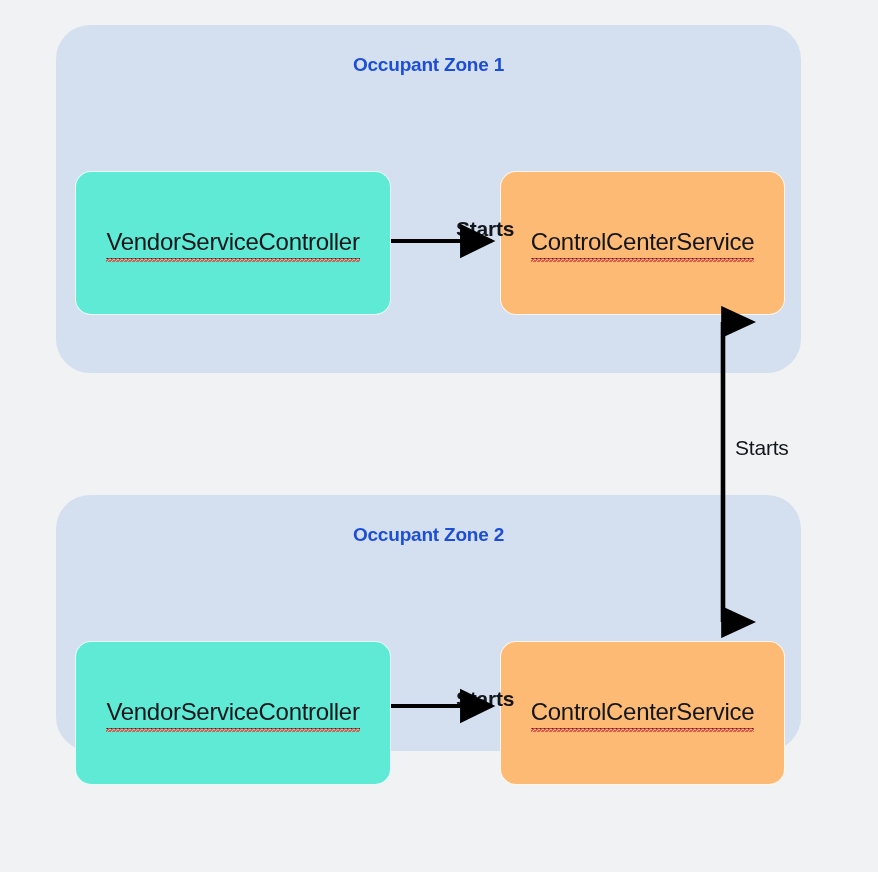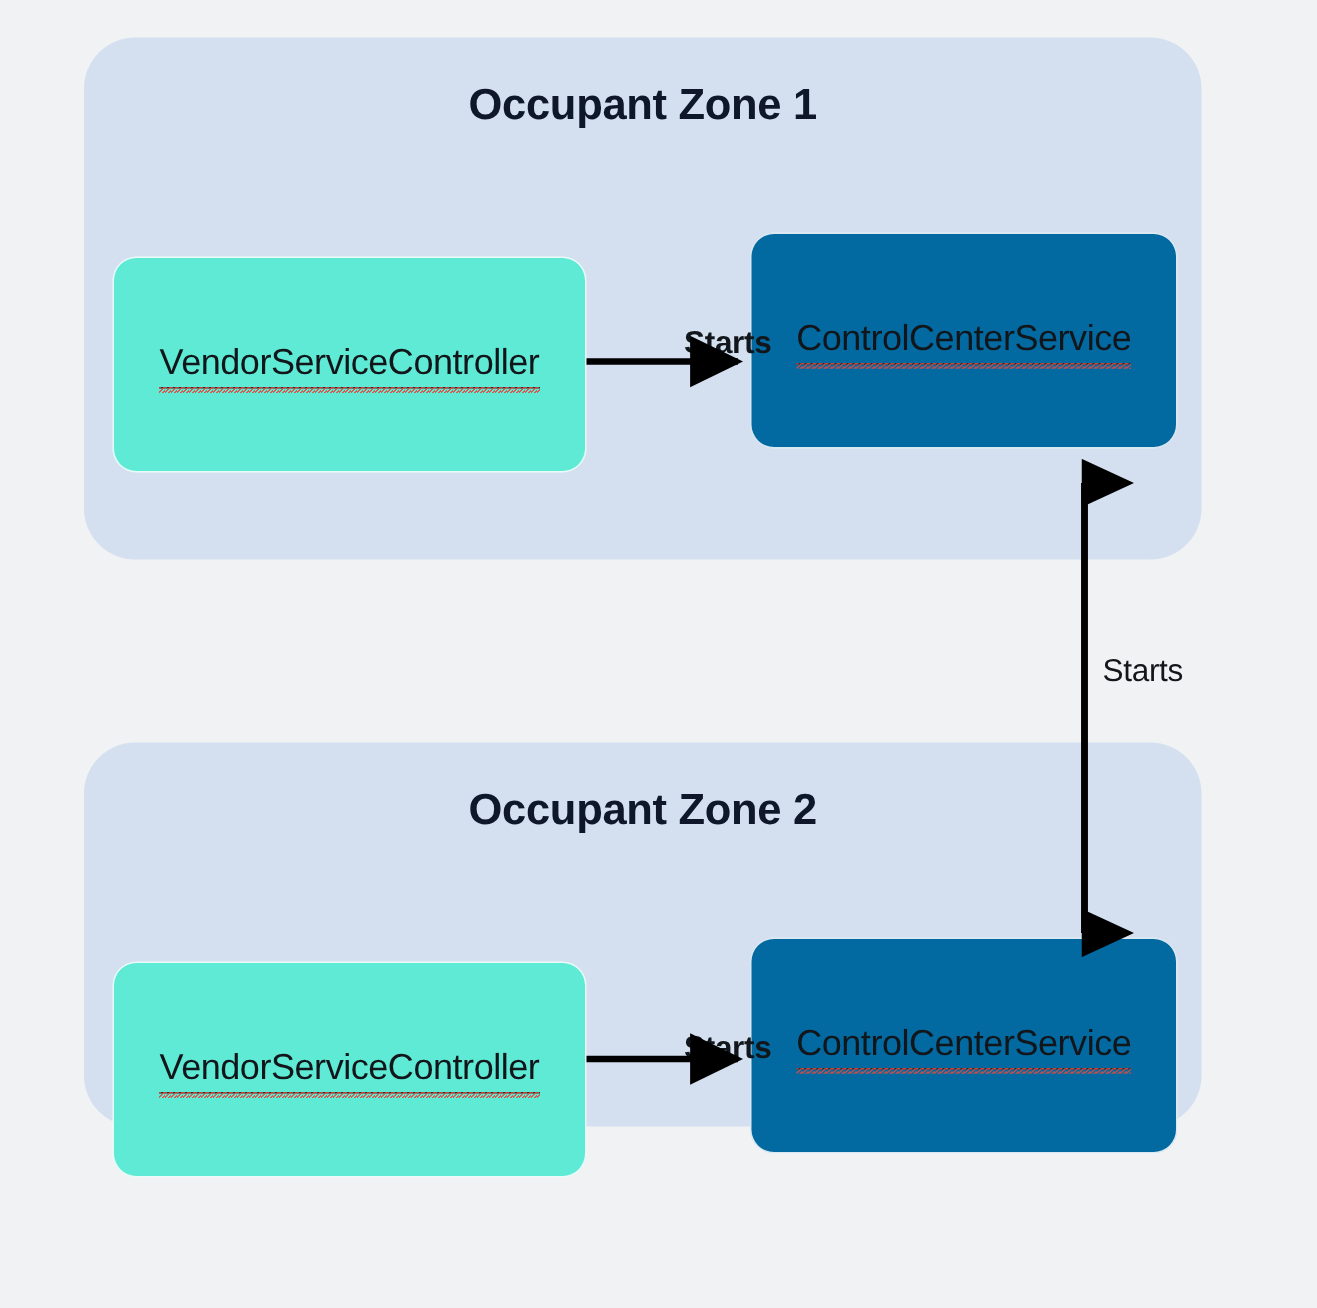--- a/index.html
+++ b/index.html
@@ -28,23 +28,23 @@
   }
   #zone-1 { left: 56px; top: 25px;  width: 745px; height: 348px; }
   #zone-2 { left: 56px; top: 495px; width: 745px; height: 256px; }
 
   .zone-title {
     position: absolute;
     left: 0;
     right: 0;
     top: 29px;
     text-align: center;
-    font-size: 29px;
+    font-size: 19px;
     font-weight: bold;
-    color: #0f172a;
+    color: #1d4ed8;
     letter-spacing: -0.2px;
   }
 
   
   .node {
     position: absolute;
     box-sizing: border-box;
     border-radius: 16px;
     border: 1px solid rgba(255,255,255,0.85);
     display: flex;
@@ -52,23 +52,23 @@
     justify-content: center;
   }
   .node-vendor {
     background: #5eead4;
     left: 19px;
     top: 146px;
     width: 316px;
     height: 144px;
   }
   .node-control {
-    background: #0369a1;
+    background: #fdba74;
     left: 444px;
-    top: 130px;
+    top: 146px;
     width: 285px;
     height: 144px;
   }
   .node-label {
     font-size: 24px;
     color: #12161b;
     letter-spacing: -0.3px;
     white-space: nowrap;
     position: relative;
     padding-bottom: 2px;

